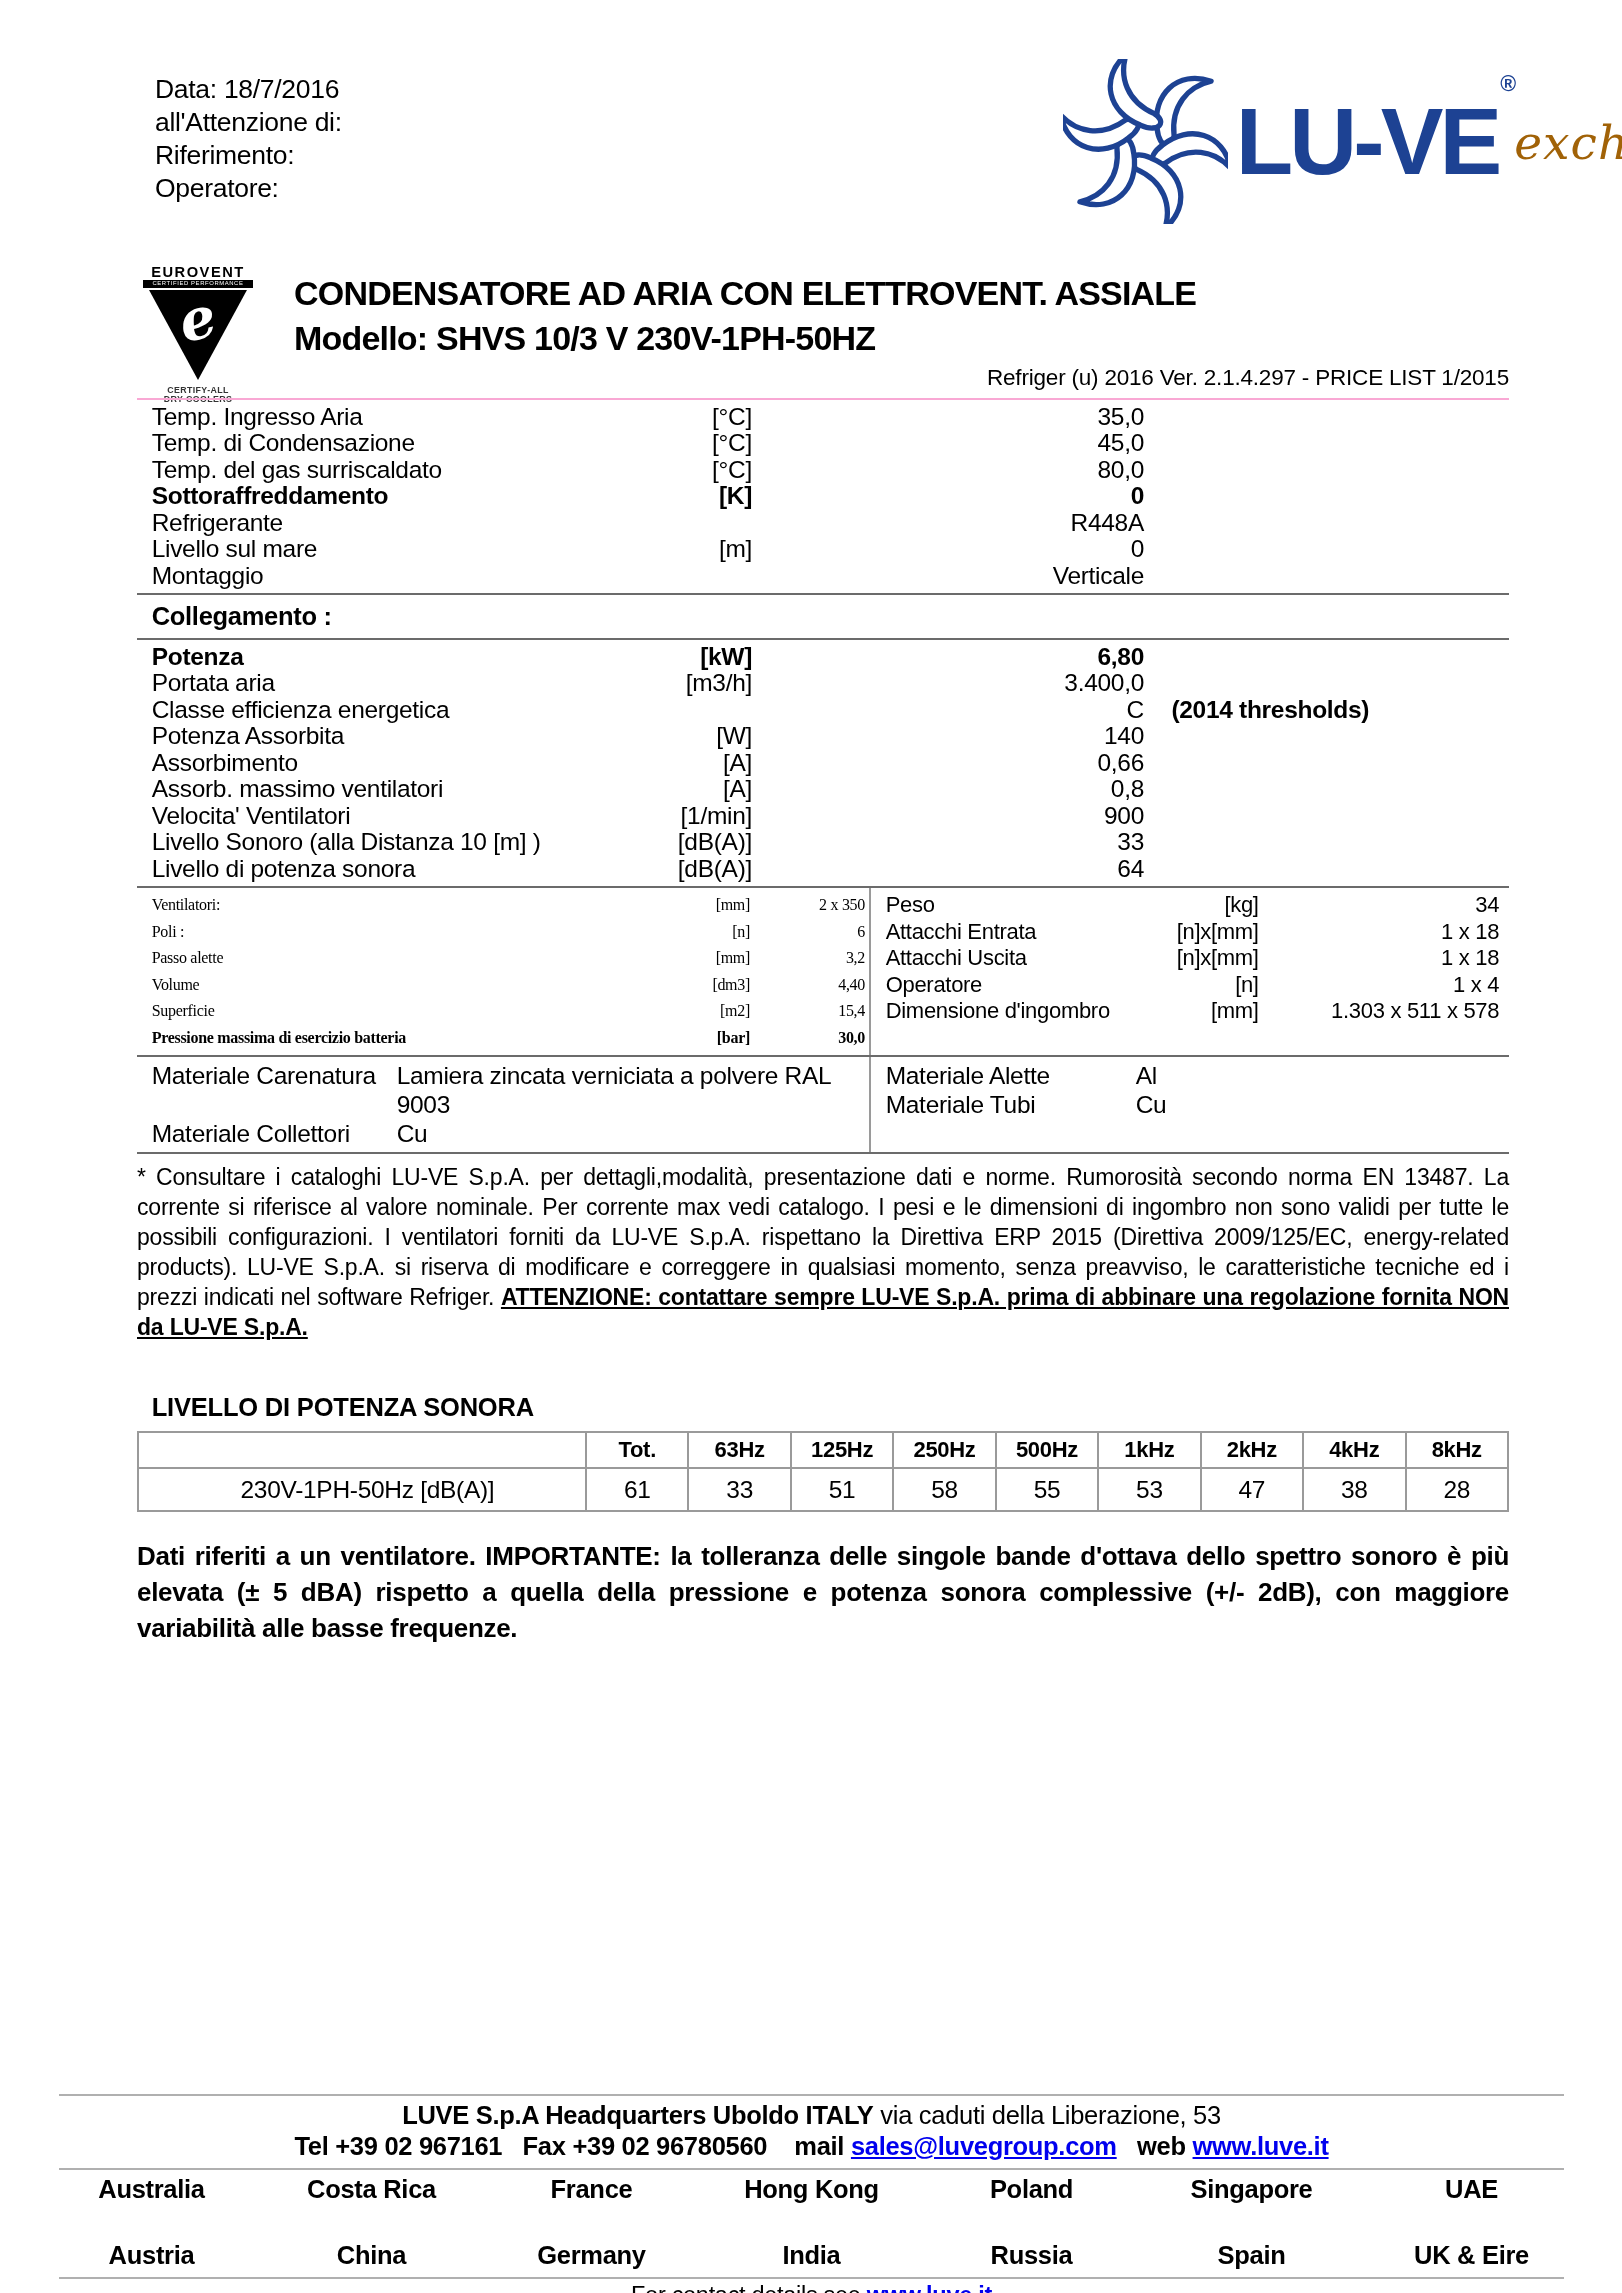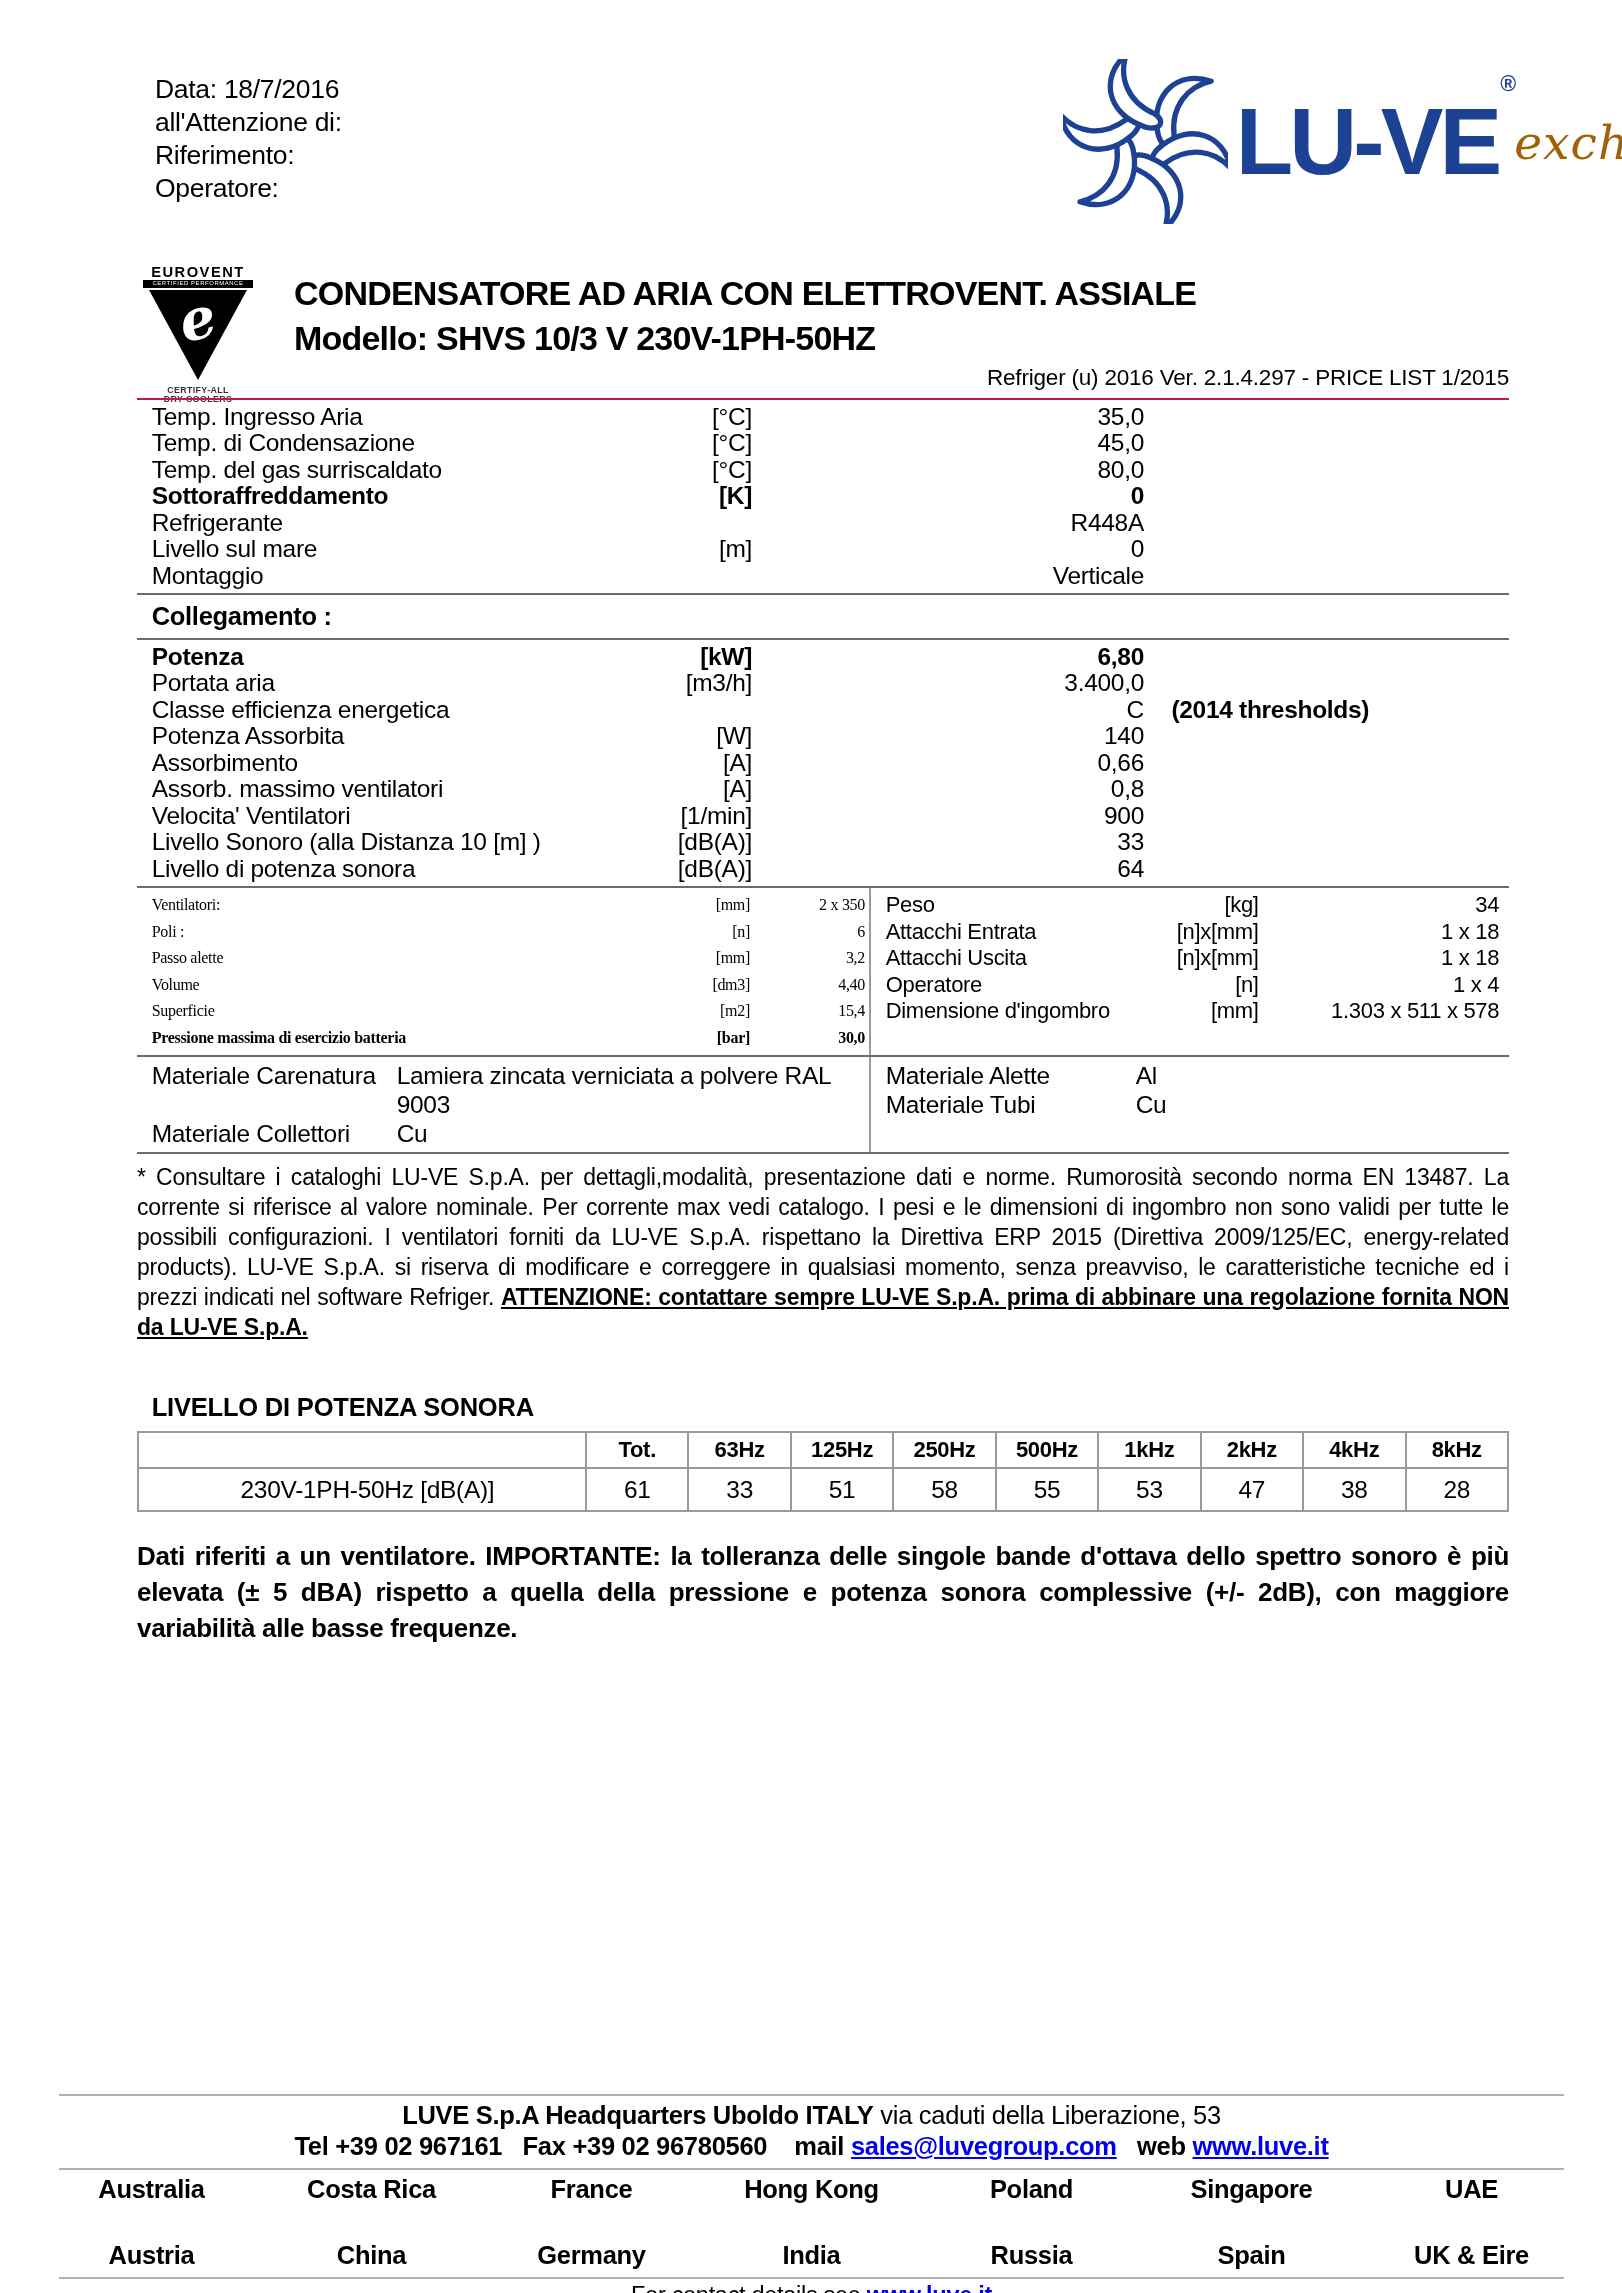--- a/index.html
+++ b/index.html
@@ -20,21 +20,21 @@
   
   .eurovent{position:absolute;left:143px;top:265px;width:110px;text-align:center;}
   .ev-name{font-size:14.7px;font-weight:bold;letter-spacing:1.5px;line-height:14.7px;}
   .ev-cert{background:#000;color:#fff;font-size:5.9px;letter-spacing:0.6px;line-height:7.8px;}
   .ev-foot{font-size:8.8px;font-weight:bold;color:#333;line-height:9.8px;letter-spacing:0.4px;}
   
   .titleblock{position:absolute;left:294px;top:271px;}
   .title-line{font-size:34px;font-weight:bold;line-height:45px;letter-spacing:-0.8px;white-space:nowrap;}
   
   .sheet{position:absolute;left:137px;top:365px;width:1372px;}
-  .version{text-align:right;font-size:22.5px;padding-bottom:6.9px;border-bottom:2px solid #be185d;letter-spacing:-0.2px;}
+  .version{text-align:right;font-size:22.5px;padding-bottom:6.9px;border-bottom:2px solid #f9a8d4;letter-spacing:-0.2px;}
   .section{border-bottom:2px solid #6b6b6b;padding:3.9px 0;}
   .spec-row{display:grid;grid-template-columns:372px 243px 392px 1fr;font-size:24.5px;line-height:26.5px;}
   .spec-label{padding-left:14.7px;white-space:nowrap;}
   .spec-unit{text-align:right;white-space:nowrap;}
   .spec-value{text-align:right;white-space:nowrap;}
   .spec-note{padding-left:27.4px;font-weight:bold;white-space:nowrap;}
   .b{font-weight:bold;}
   .colleg{display:grid;grid-template-columns:294px 1fr;padding:6.9px 0 6.9px 14.7px;font-size:25.5px;font-weight:bold;border-bottom:2px solid #6b6b6b;}
   .twocol{display:flex;border-bottom:2px solid #6b6b6b;}
   .col-left{width:732px;padding:3.9px 0;}

